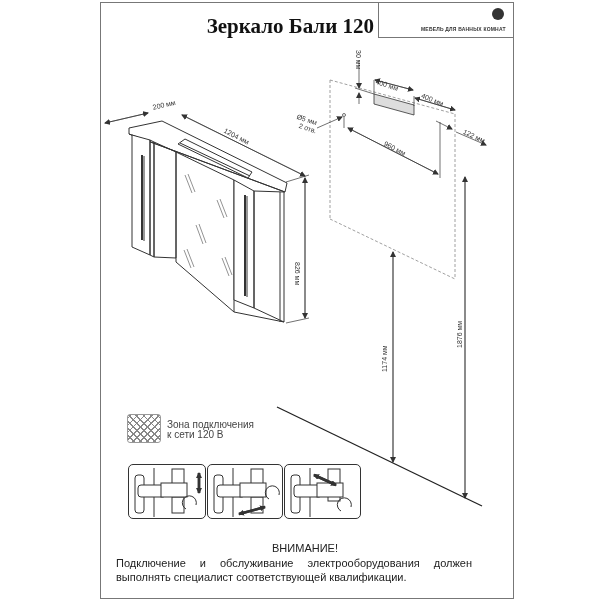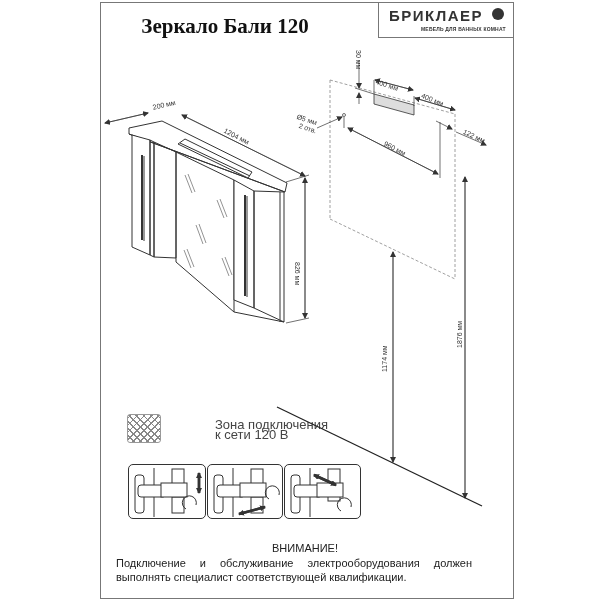--- a/index.html
+++ b/index.html
@@ -1,40 +1,39 @@
 <!DOCTYPE html>
 <html><head>
 <meta charset="utf-8">
 <style>
   html,body{margin:0;padding:0;background:#fff;}
   body{width:600px;height:600px;position:relative;overflow:hidden;font-family:"Liberation Sans",sans-serif;}
   .sheet{position:absolute;left:100px;top:2px;width:414px;height:597px;border:1px solid #777;box-sizing:border-box;}
-  .title{position:absolute;left:100px;top:14px;width:250px;text-align:center;font-family:"Liberation Serif",serif;font-weight:bold;font-size:21px;color:#111;}
+  .title{position:absolute;left:100px;top:14px;width:250px;text-align:right;font-family:"Liberation Serif",serif;font-weight:bold;font-size:21px;color:#111;padding-left:24px;}
   .logo-box{position:absolute;left:378px;top:2px;width:136px;height:36px;border-left:1px solid #777;border-bottom:1px solid #777;box-sizing:border-box;}
   .logo-name{position:absolute;left:10px;top:5px;font-size:15px;font-weight:bold;letter-spacing:1.5px;color:#333;}
   .logo-sub{position:absolute;left:42px;top:24px;font-size:5px;font-weight:bold;color:#333;letter-spacing:0.2px;}
   .logo-rose{position:absolute;left:113px;top:6px;width:12px;height:12px;border-radius:50%;background:#333;}
   svg.draw{position:absolute;left:0;top:0;}
   .dim{position:absolute;font-size:7px;color:#333;white-space:nowrap;transform-origin:left top;}
   .legend-swatch{position:absolute;left:127px;top:414px;width:34px;height:29px;border:1px solid #999;border-radius:3px;box-sizing:border-box;
     background-image:repeating-linear-gradient(45deg,transparent 0 4px,#888 4px 5px),repeating-linear-gradient(-45deg,transparent 0 4px,#888 4px 5px);}
-  .legend-text{position:absolute;left:167px;top:420px;font-size:13px;line-height:10px;color:#444;margin-left:48px;}
+  .legend-text{position:absolute;left:167px;top:420px;font-size:10px;line-height:10px;color:#444;}
   .hinge{position:absolute;top:464px;height:55px;border:1.5px solid #333;border-radius:5px;box-sizing:border-box;background:#fff;}
   .warn-title{position:absolute;left:0;width:600px;text-align:center;top:542px;font-size:11px;color:#222;margin-left:5px;}
   .warn-text{position:absolute;left:116px;width:356px;top:556px;font-size:11px;line-height:14px;color:#222;text-align:justify;text-align-last:left;}
 </style>
 </head>
 <body>
 
 <div class="sheet"></div>
 
 <div class="title">Зеркало Бали 120</div>
 
 <div class="logo-box">
-  <span class="logo-name">БРИКЛАЕР</span>
   <span class="logo-rose"></span>
   <span class="logo-sub">МЕБЕЛЬ ДЛЯ ВАННЫХ КОМНАТ</span>
 </div>
 
 <span class="dim" style="left:152px;top:104px;transform:rotate(-13deg);">200 мм</span>
 <span class="dim" style="left:226px;top:127px;transform:rotate(27deg);">1204 мм</span>
 <span class="dim" style="left:301px;top:262px;transform:rotate(90deg);">826 мм</span>
 <span class="dim" style="left:362px;top:50px;transform:rotate(90deg);">30 мм</span>
 <span class="dim" style="left:377px;top:78px;transform:rotate(18deg);">400 мм</span>
 <span class="dim" style="left:423px;top:92px;transform:rotate(22deg);">400 мм</span>

